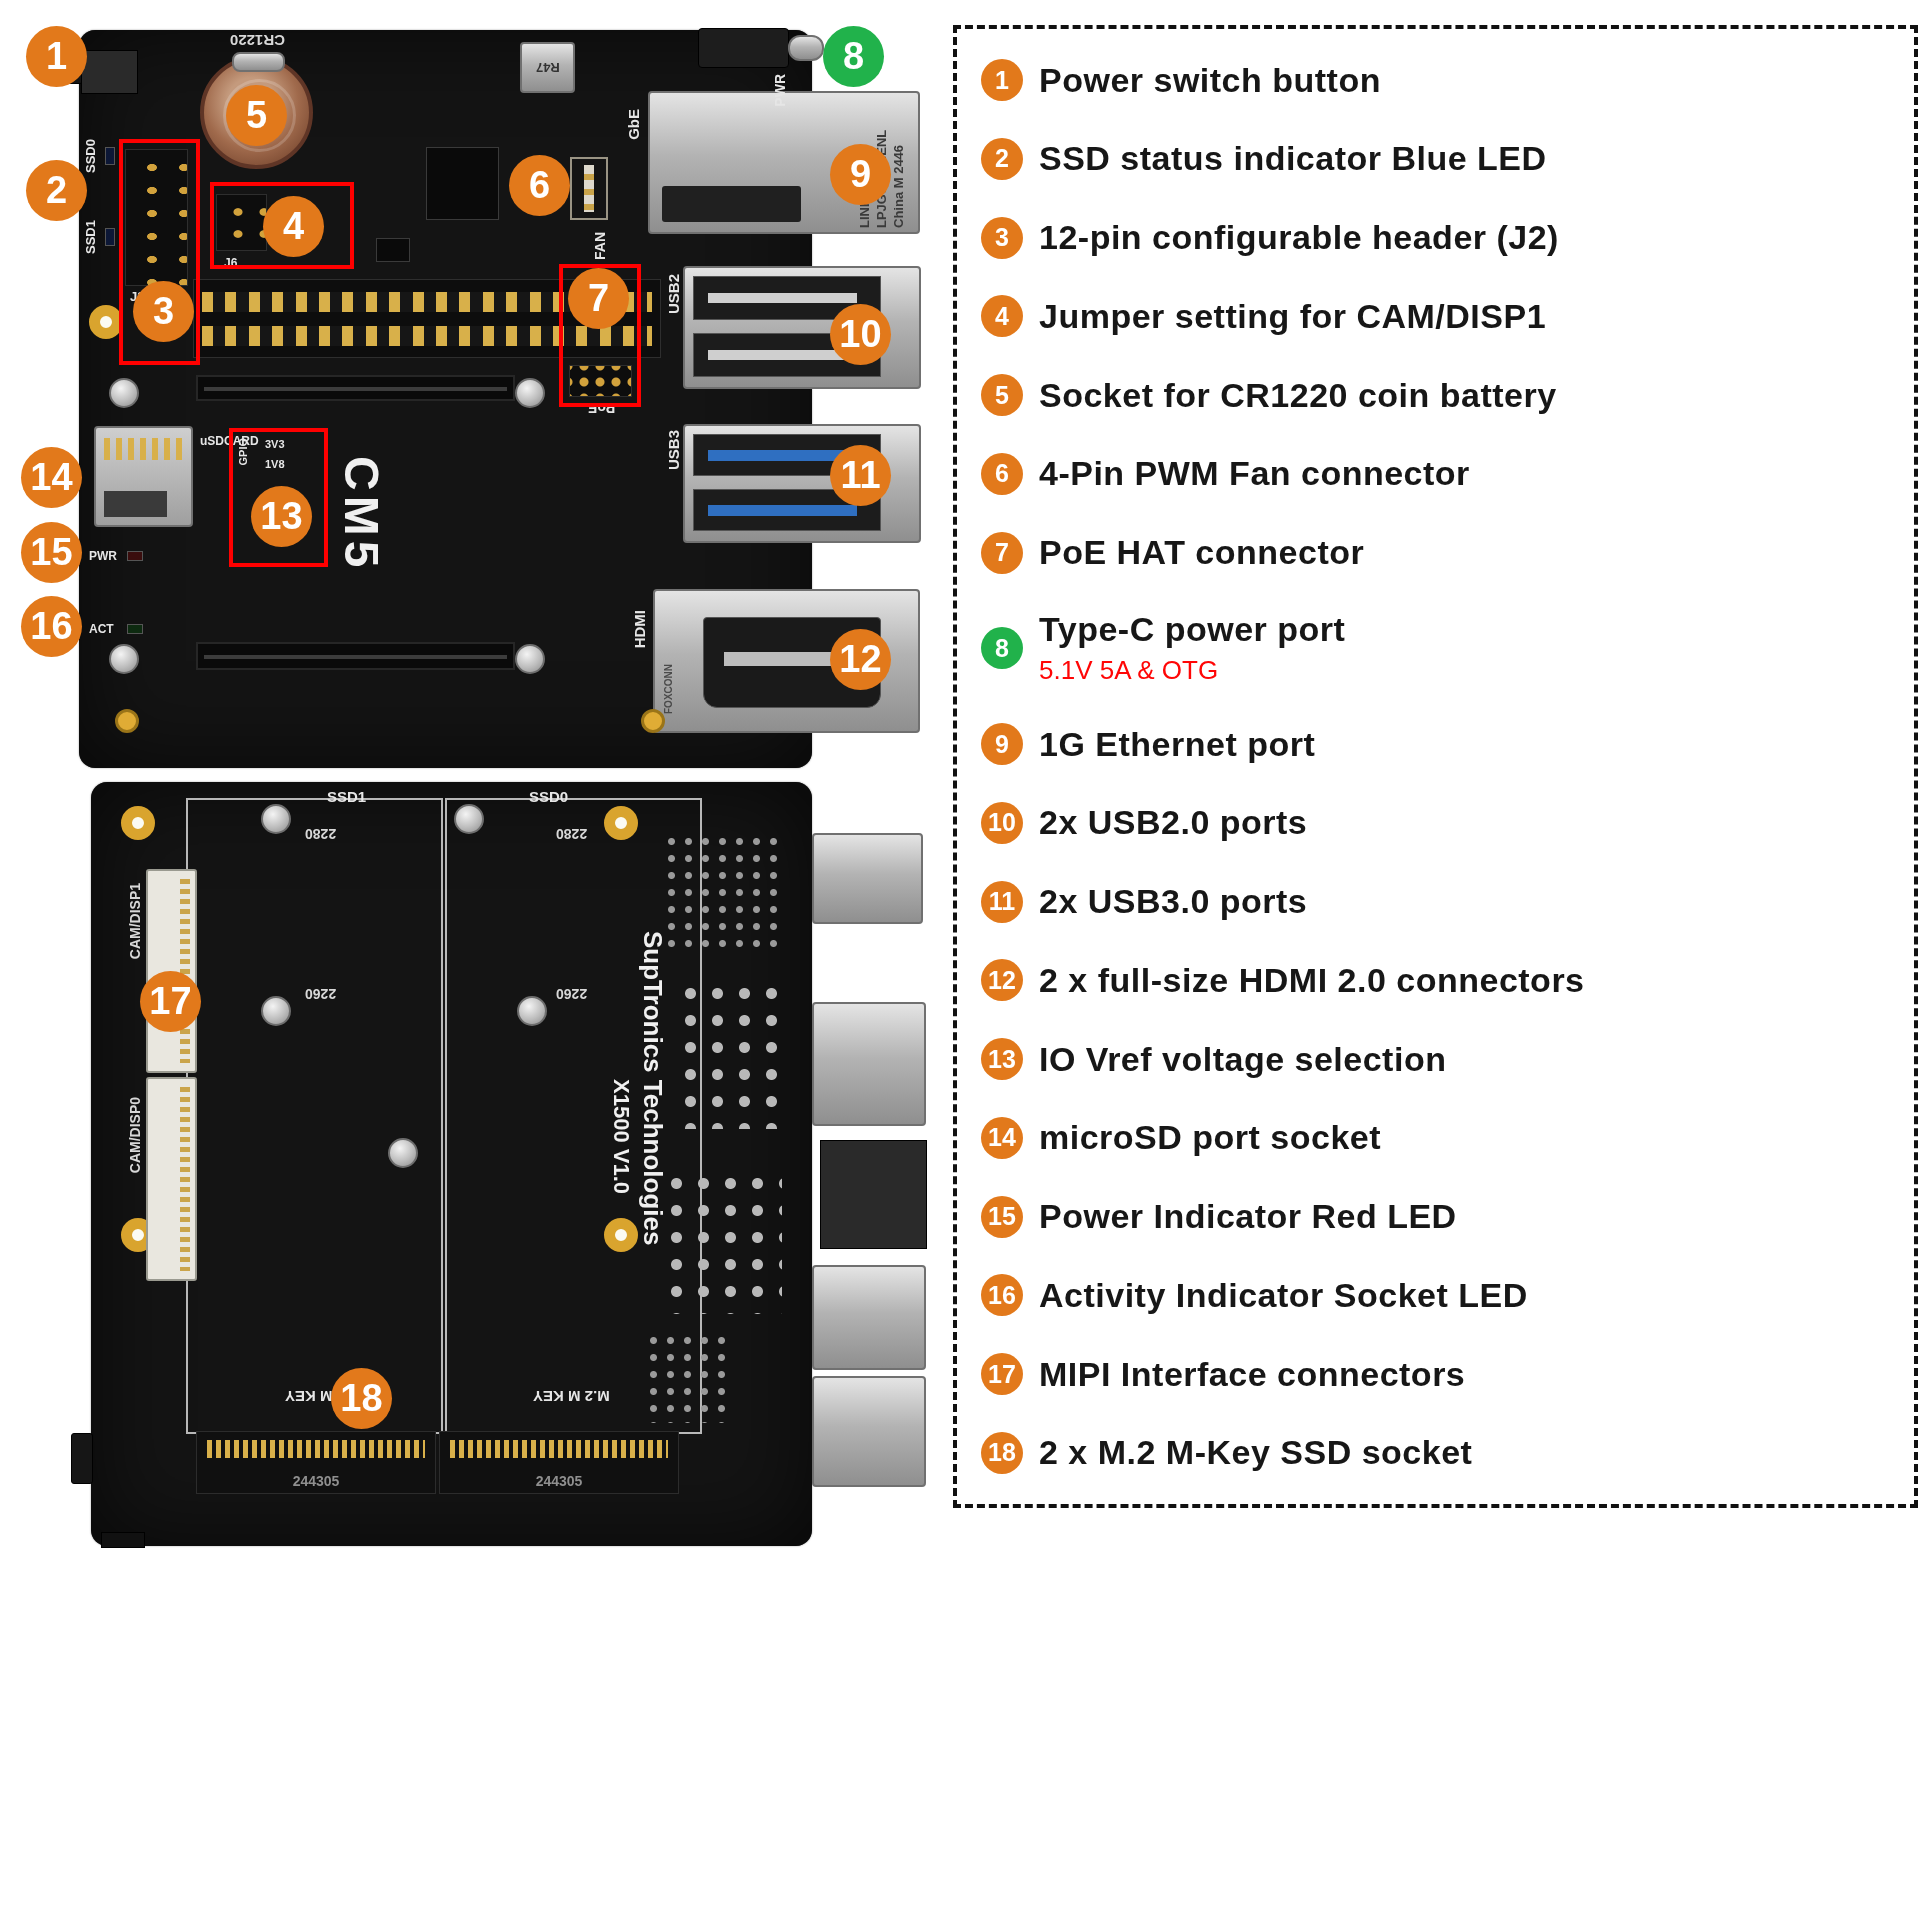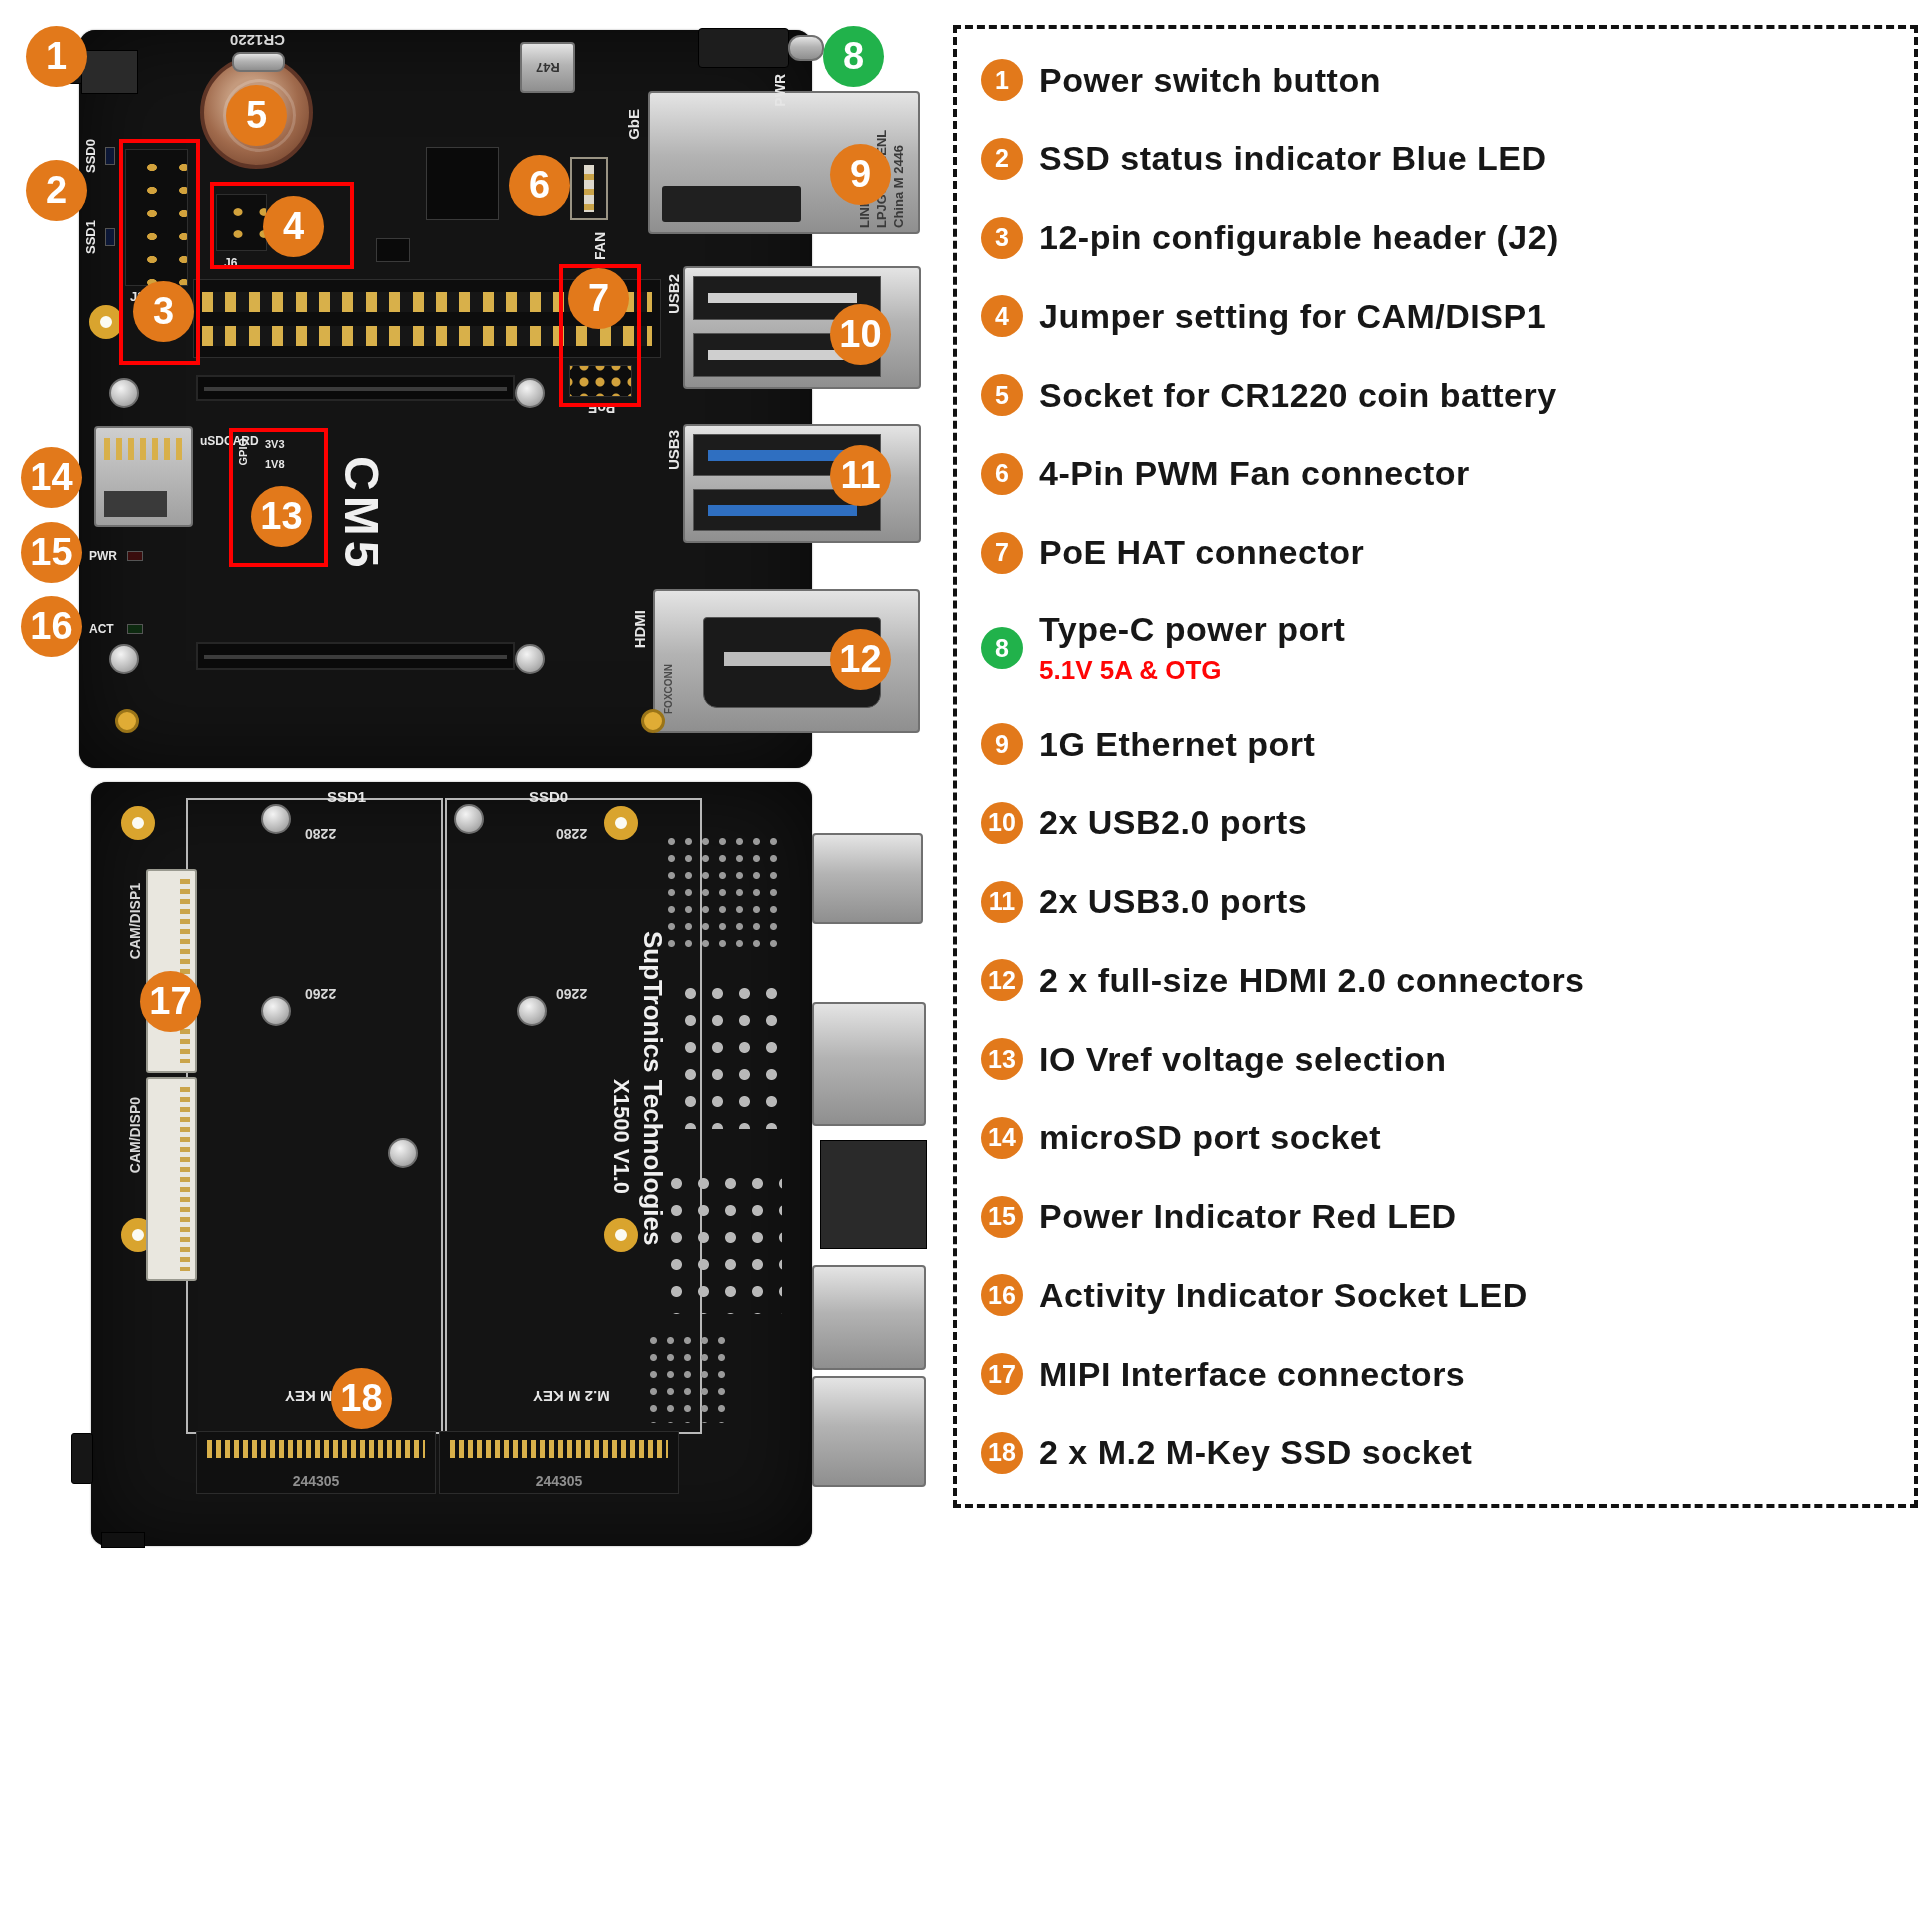--- a/index.html
+++ b/index.html
@@ -77,21 +77,21 @@
             border:4px dashed #111; background:#fff; display:flex; flex-direction:column;
             justify-content:space-between; padding:30px 24px; }
   .lrow { display:flex; align-items:center; }
   .lbadge { flex:none; width:42px; height:42px; border-radius:50%; margin-right:16px;
             display:flex; align-items:center; justify-content:center;
             color:#fff; font-weight:bold; font-size:25px; }
   .lbadge.orange { background:#E2791B; }
   .lbadge.green  { background:#21B24B; }
   .llabel { font-size:34px; font-weight:bold; color:#171717; letter-spacing:0.5px; }
   .lstack { display:flex; flex-direction:column; }
-  .lsub { font-size:26px; font-weight:bold; color:#ff0606; margin-top:6px; }
+  .lsub { font-size:26px; font-weight:normal; color:#ff0606; margin-top:6px; }
 </style>
 </head>
 <body>
 
 <div class="canvas">
 
   <div class="pcb pcb-top">
 
     <div class="dark" style="left:-18px; top:30px; width:22px; height:24px; border-radius:3px; background:#151515;"></div>
     <div class="dark" style="left:2px; top:20px; width:57px; height:44px; background:#2a2a2a;"></div>

